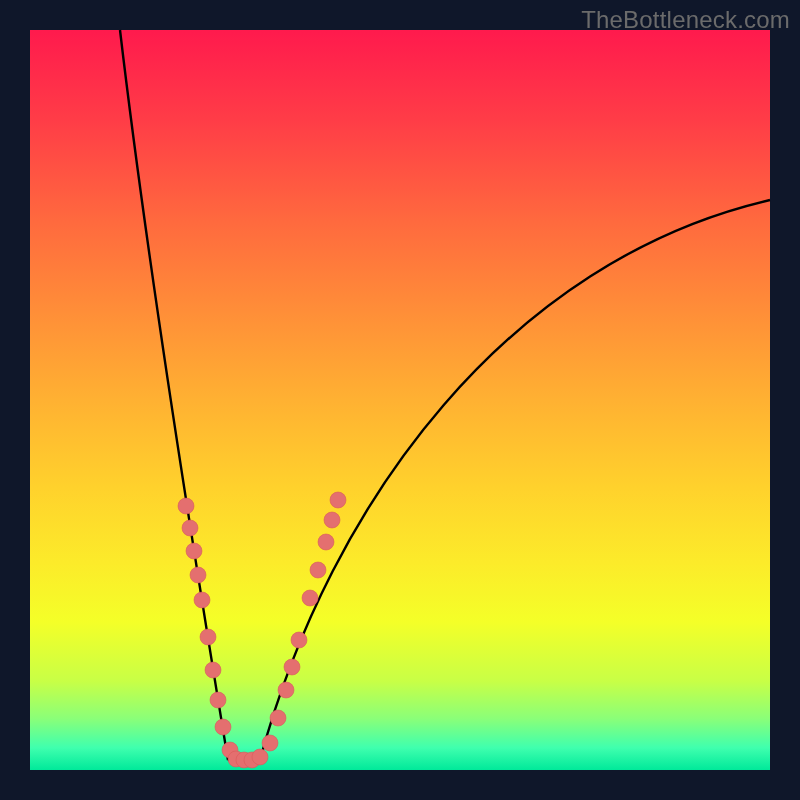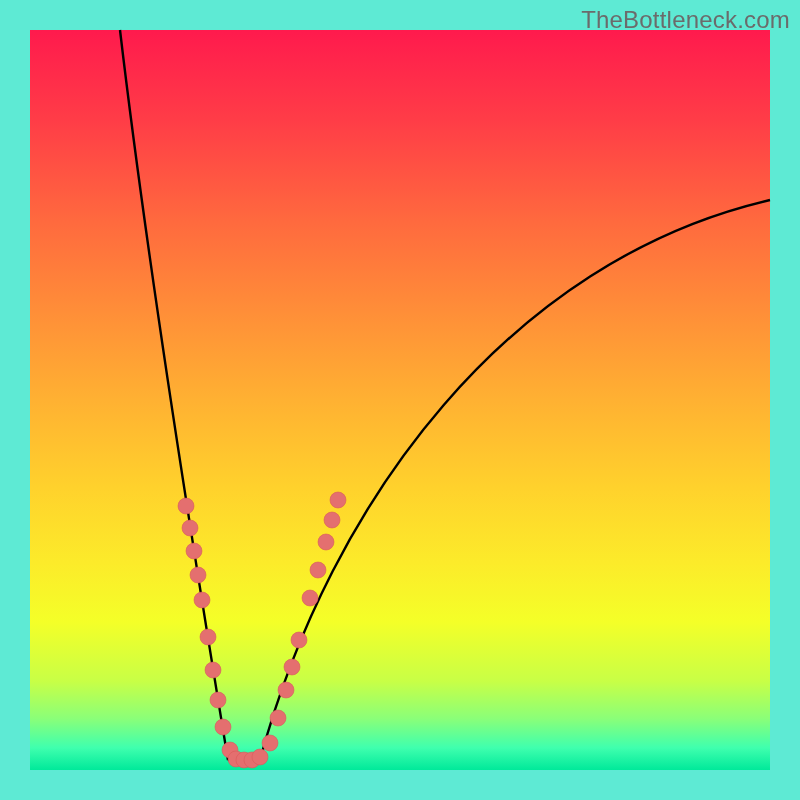--- a/index.html
+++ b/index.html
@@ -9,21 +9,21 @@
     height: 800px;
     background: #000;
     overflow: hidden;
   }
   .frame {
     position: absolute;
     left: 0;
     top: 0;
     width: 800px;
     height: 800px;
-    background: #5eead4;
+    background: #0f172a;
   }
   .plot {
     position: absolute;
     left: 30px;
     top: 30px;
     width: 740px;
     height: 740px;
     background: linear-gradient(to bottom,
       #ff1a4d 0%,
       #ff3c47 12%,

